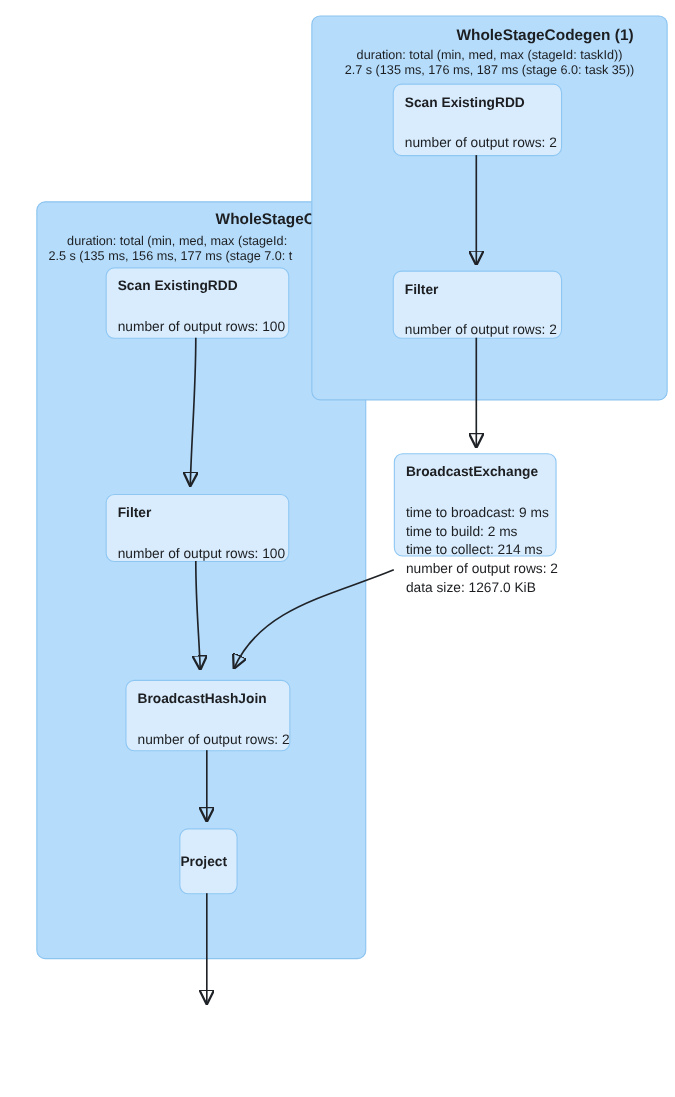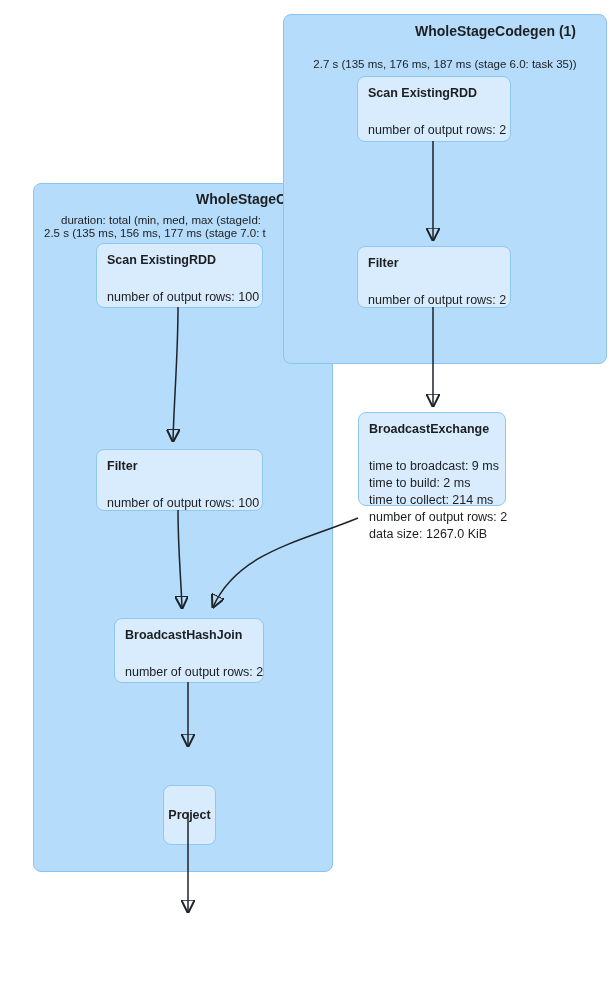--- a/index.html
+++ b/index.html
@@ -27,21 +27,21 @@
   .cluster-duration{
     position:absolute;font-size:11.5px;line-height:12.5px;white-space:nowrap;
   }
   .node{
     position:absolute;background:var(--node-fill);
     border:1px solid var(--node-border);border-radius:8px;
     box-sizing:border-box;padding:9px 10px;z-index:2;
   }
   .node-title{font-size:12.5px;font-weight:bold;white-space:nowrap;margin:0 0 22px 0;}
   .node-metric{font-size:12.5px;line-height:17px;white-space:nowrap;}
-  .node.centered{display:flex;align-items:center;justify-content:center;padding:0;margin-top:32px;}
+  .node.centered{display:flex;align-items:center;justify-content:flex-start;padding:0;}
   .node.centered .node-title{margin:0;}
   svg.edges{position:absolute;left:0;top:0;z-index:3;pointer-events:none;}
   svg.edges path{fill:none;stroke:var(--edge);stroke-width:1.5px;}
 </style>
 </head>
 <body>
 
 <div class="canvas">
 
   <div class="cluster cluster-left">
@@ -64,20 +64,21 @@
       <div class="node-metric">number of output rows: 2</div>
     </div>
 
     <div class="node centered" style="left:129px;top:569px;width:53px;height:60px;">
       <div class="node-title">Project</div>
     </div>
   </div>
 
   <div class="cluster cluster-right">
     <div class="cluster-title" style="right:30px;top:8px;">WholeStageCodegen (1)</div>
+    <div class="cluster-duration" style="left:0;top:30px;width:100%;text-align:center;">duration: total (min, med, max (stageId: taskId))</div>
     <div class="cluster-duration" style="left:0;top:43px;width:100%;text-align:center;">2.7 s (135 ms, 176 ms, 187 ms (stage 6.0: task 35))</div>
 
     <div class="node" style="left:73px;top:61px;width:154px;height:66px;">
       <div class="node-title">Scan ExistingRDD</div>
       <div class="node-metric">number of output rows: 2</div>
     </div>
 
     <div class="node" style="left:73px;top:231px;width:154px;height:62px;">
       <div class="node-title">Filter</div>
       <div class="node-metric">number of output rows: 2</div>

